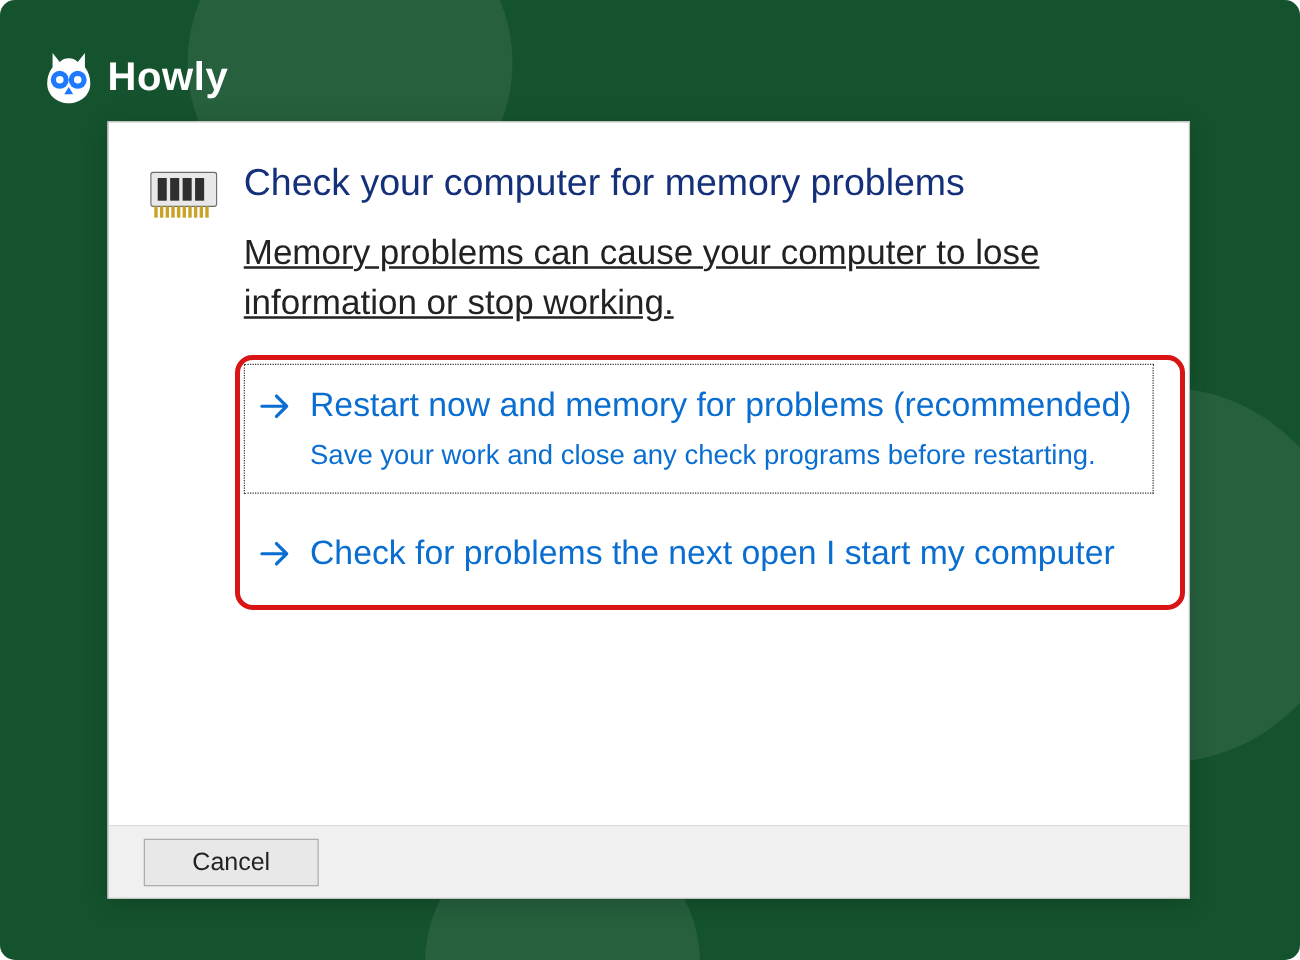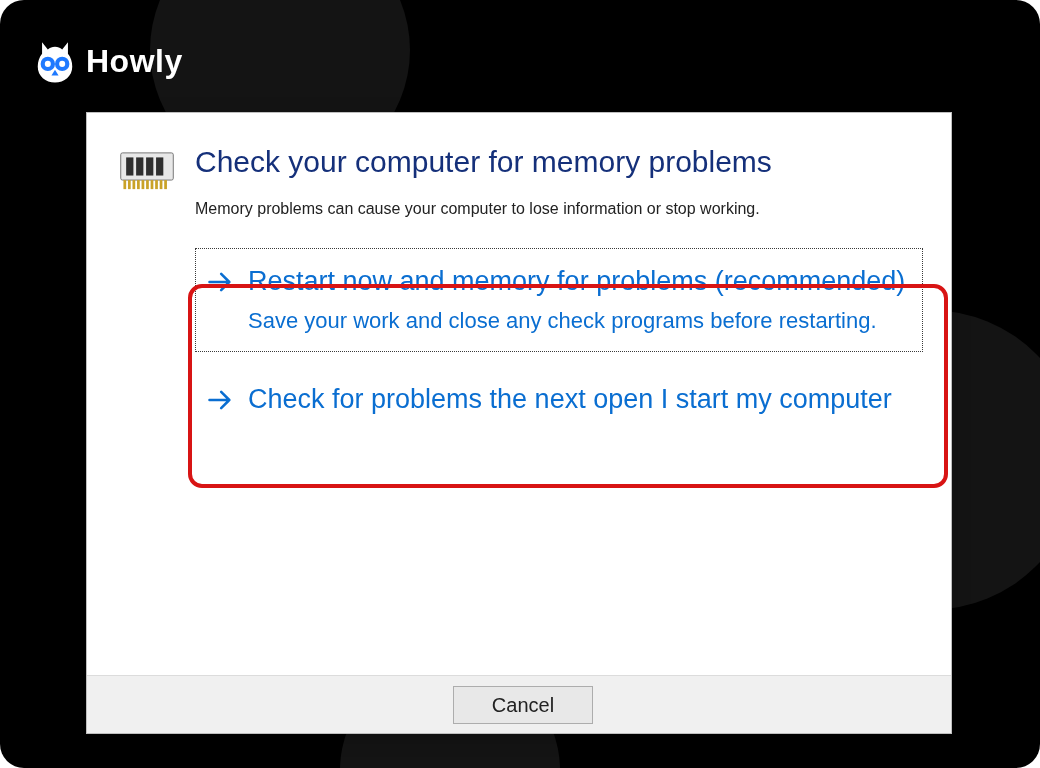--- a/index.html
+++ b/index.html
@@ -2,22 +2,22 @@
 <html><head>
   <meta charset="utf-8">
   <style>
     * { margin: 0; padding: 0; box-sizing: border-box; }
     html, body { width: 1040px; height: 768px; overflow: hidden; font-family: "Segoe UI", Tahoma, sans-serif; }
 
     
     .page-bg {
       position: relative;
       width: 1040px; height: 768px;
-      background: #000000;
-      border-radius: 24px;
+      background: #14532d;
+      border-radius: 12px;
       overflow: hidden;
     }
     .bg-circle {
       position: absolute;
       border-radius: 50%;
       background: rgba(255,255,255,0.08);
       pointer-events: none;
     }
     .bg-c1 { width: 260px; height: 260px; left: 150px; top: -80px; }
     .bg-c2 { width: 300px; height: 300px; right: -40px; top: 310px; }
@@ -36,21 +36,21 @@
     }
     .howly-text {
       font-size: 32px;
       font-weight: 700;
       letter-spacing: 0.5px;
     }
 
     
     .dialog {
       position: absolute;
-      left: 86px; top: 112px;
+      left: 86px; top: 97px;
       width: 866px; height: 622px;
       background: #ffffff;
       border: 1px solid #bfbfbf;
       box-shadow: 0 4px 18px rgba(0,0,0,0.18);
       display: flex; flex-direction: column;
       overflow: hidden;
     }
     .dialog-body {
       flex: 1 1 auto;
       padding: 30px 28px 0 28px;
@@ -70,24 +70,25 @@
 
     .dlg-title {
       color: #15307a;
       font-size: 30px;
       font-weight: 400;
       line-height: 1.25;
       margin-bottom: 16px;
     }
     .dlg-subtitle {
       color: #222;
-      font-size: 16px;
+      font-size: 28px;
       line-height: 1.45;
       margin-bottom: 28px;
       max-width: 720px;
+      text-decoration: underline;
     }
 
     .options { display: flex; flex-direction: column; gap: 14px; }
 
     .option {
       display: flex;
       align-items: flex-start;
       gap: 14px;
       padding: 14px 16px 14px 10px;
       cursor: pointer;
@@ -131,21 +132,21 @@
       margin-top: 6px;
     }
 
     
     .dialog-footer {
       flex: 0 0 auto;
       height: 58px;
       background: #f0f0f0;
       border-top: 1px solid #dcdcdc;
       display: flex;
-      justify-content: center;
+      justify-content: flex-start;
       align-items: flex-start;
       padding: 10px 20px 0 28px;
     }
     .btn {
       min-width: 140px;
       height: 38px;
       background: #e8e8e8;
       border: 1px solid #adadad;
       font-size: 20px;
       color: #222;

